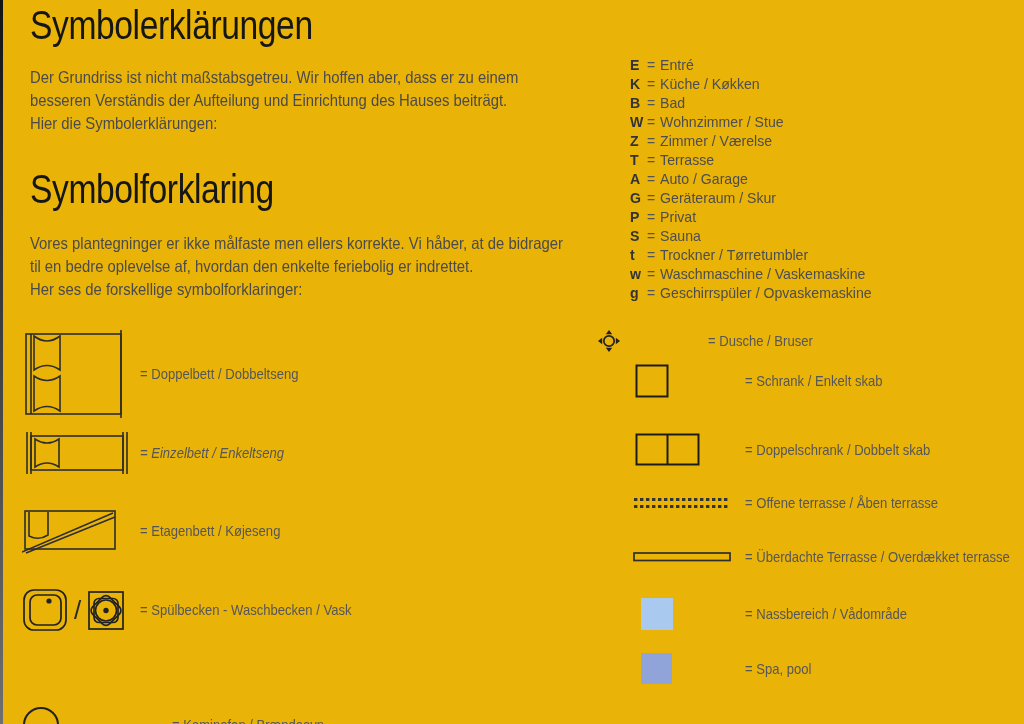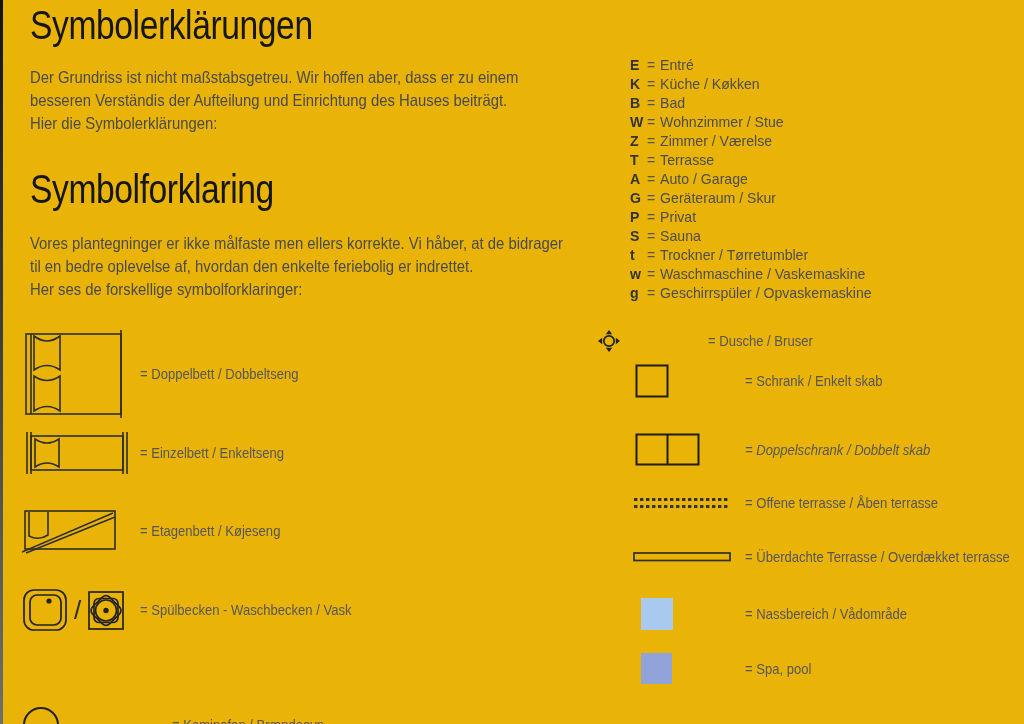--- a/index.html
+++ b/index.html
@@ -119,21 +119,21 @@
         <rect x="4" y="4" width="95" height="80"></rect>
         <line x1="9" y1="4" x2="9" y2="84"></line>
         <line x1="99" y1="0" x2="99" y2="88"></line>
         <path d="M12,6 Q25,16 38,6 L38,40 Q25,31 12,40 Z"></path>
         <path d="M12,46 Q25,55 38,46 L38,81 Q25,72 12,81 Z"></path>
       </svg>
     </div>
     <span class="lbl">= Doppelbett / Dobbeltseng</span>
   </div>
 
-  <div class="sym-row" style="left:22px;top:430px;height:46px;">
+  <div class="sym-row" style="left:22px;top:430px;height:46px;font-style:italic;">
     <div class="iconbox" style="width:118px;">
       <svg width="110" height="46" viewBox="0 0 110 46" fill="none" stroke="#2e2e2e" stroke-width="1.6">
         <rect x="9" y="6" width="92" height="34"></rect>
         <line x1="5" y1="2" x2="5" y2="44"></line>
         <line x1="9" y1="2" x2="9" y2="44"></line>
         <line x1="101" y1="2" x2="101" y2="44"></line>
         <line x1="105" y1="2" x2="105" y2="44"></line>
         <path d="M13,9 Q25,17 37,9 L37,37 Q25,29 13,37 Z"></path>
       </svg>
     </div>
@@ -195,21 +195,21 @@
 
   <div class="sym-row" style="left:633px;top:364px;height:34px;text-align:right;">
     <div class="iconbox" style="width:112px;">
       <svg width="36" height="34" viewBox="0 0 36 34" style="margin-left:2px;">
         <rect x="1.5" y="1.5" width="31" height="31" fill="none" stroke="#1c1c1c" stroke-width="2"></rect>
       </svg>
     </div>
     <span class="lbl">= Schrank / Enkelt skab</span>
   </div>
 
-  <div class="sym-row" style="left:633px;top:433px;height:33px;font-style:italic;">
+  <div class="sym-row" style="left:633px;top:433px;height:33px;">
     <div class="iconbox" style="width:112px;">
       <svg width="68" height="33" viewBox="0 0 68 33" style="margin-left:2px;">
         <rect x="1.5" y="1.5" width="62" height="30" fill="none" stroke="#1c1c1c" stroke-width="2"></rect>
         <line x1="32.5" y1="1.5" x2="32.5" y2="31.5" stroke="#1c1c1c" stroke-width="2"></line>
       </svg>
     </div>
     <span class="lbl">= Doppelschrank / Dobbelt skab</span>
   </div>
 
   <div class="sym-row" style="left:633px;top:494px;height:18px;">

